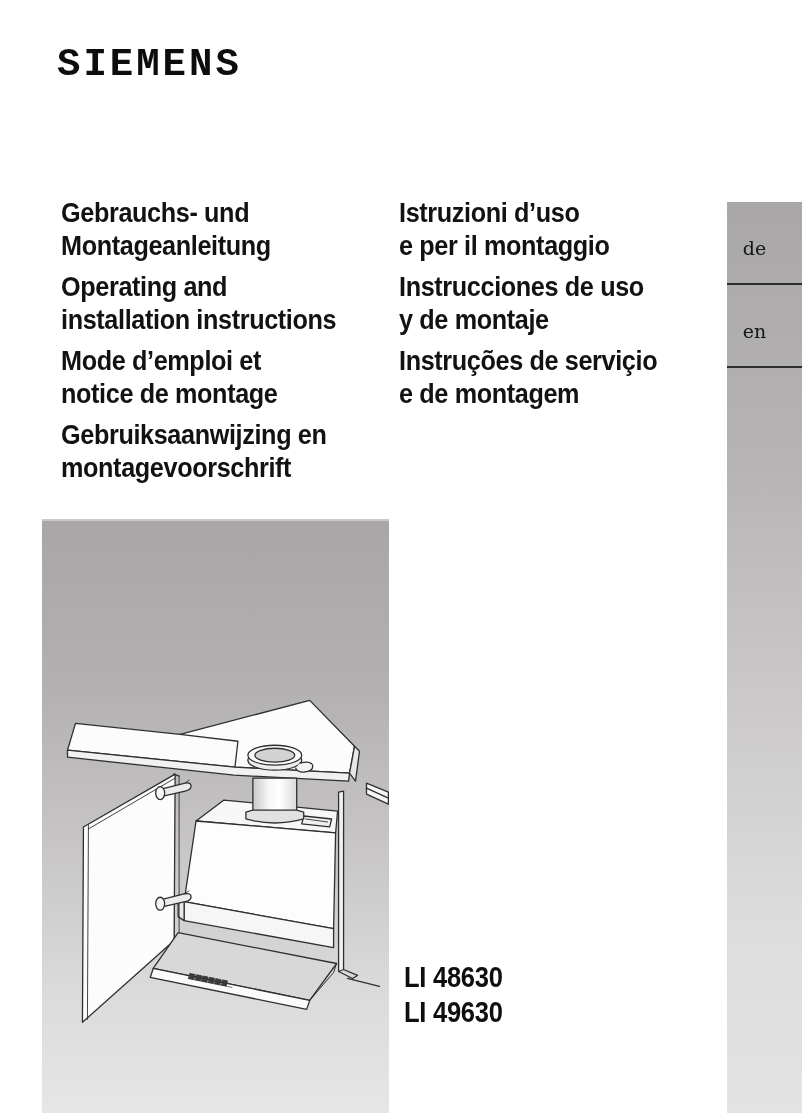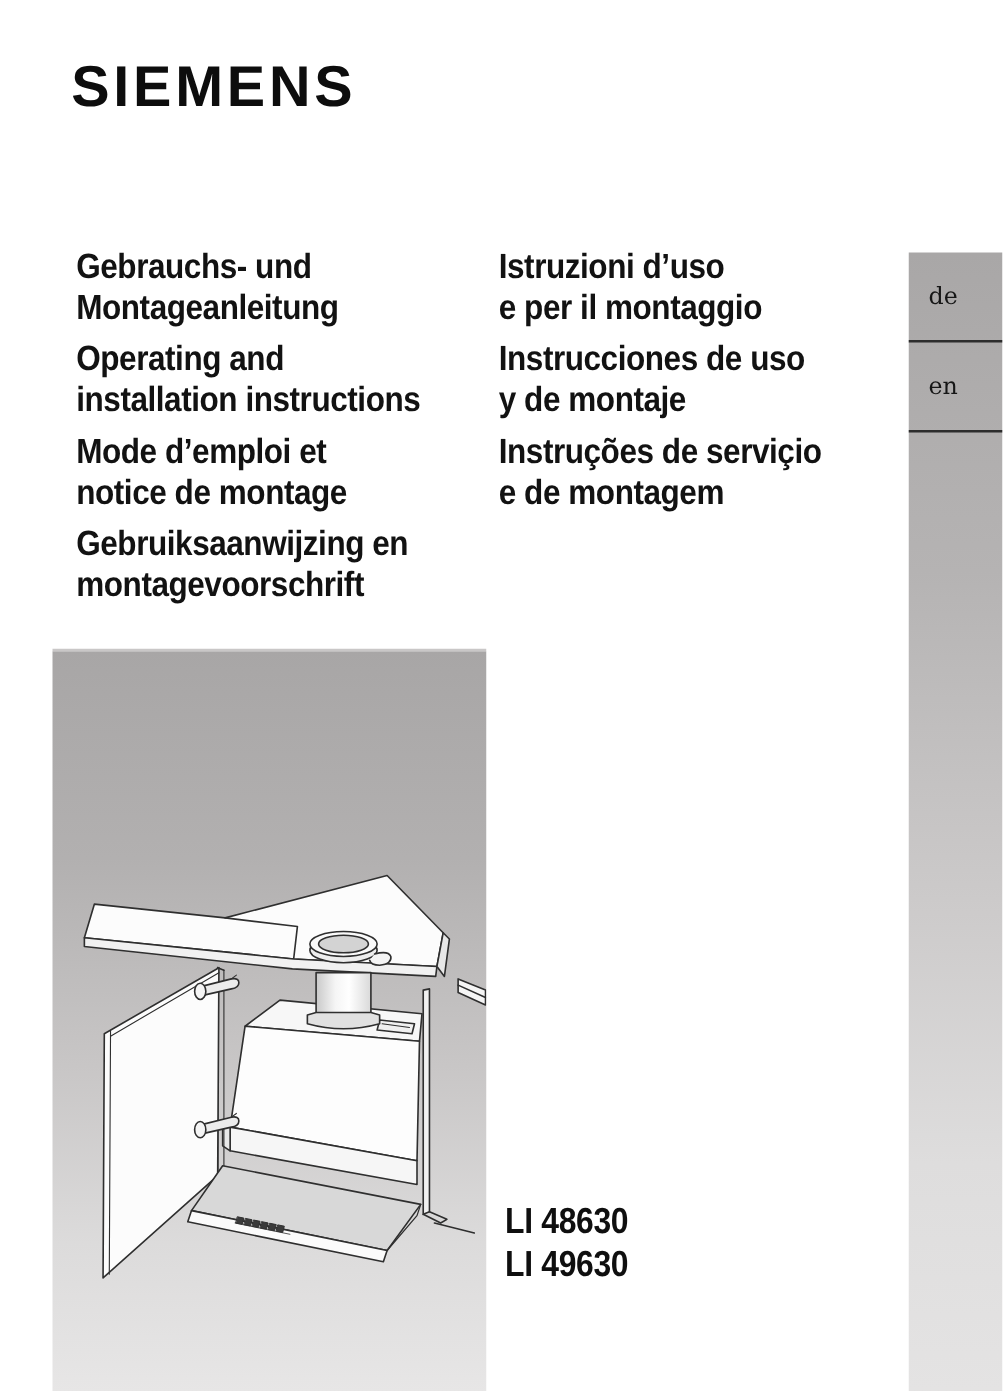--- a/index.html
+++ b/index.html
@@ -2,22 +2,23 @@
 <html><head>
 <meta charset="utf-8">
 <style>
   html,body{margin:0;padding:0;background:#fff;}
   body{
     position:relative;width:802px;height:1113px;overflow:hidden;
     font-family:"Liberation Sans",sans-serif;color:#111;
   }
   .logo{
     position:absolute;left:57px;top:46px;
-    font-size:46px;font-weight:bold;letter-spacing:3px;line-height:1;
+    font-size:39px;font-weight:bold;letter-spacing:3px;line-height:1;
     color:#0d0d0d;
+    font-family:Liberation Mono, monospace;
   }
   .title-col{
     position:absolute;top:197px;width:360px;
     transform:scaleX(0.9);transform-origin:left top;
   }
   .title-col.left{left:61px;}
   .title-col.right{left:399px;}
   .title-group{
     margin:0 0 9px 0;
     font-size:28px;font-weight:bold;line-height:32.5px;letter-spacing:-0.4px;
@@ -25,21 +26,21 @@
   }
   .lang-strip{
     position:absolute;left:727px;top:202px;width:75px;height:911px;
     background:linear-gradient(180deg,#a9a7a7 0%,#b5b3b3 28%,#cdcbcb 58%,#dedddd 80%,#e4e3e3 100%);
   }
   .lang-tab{
     height:72px;box-sizing:border-box;border-bottom:2px solid #2d2d2d;
     display:flex;align-items:center;justify-content:center;
     padding-right:20px;
     font-family:"DejaVu Serif","Liberation Serif",serif;
-    font-size:19px;color:#161616;
+    font-size:19px;color:#161616;margin-top:11px;
   }
   .figure{
     position:absolute;left:42px;top:519px;width:347px;height:594px;
     background:linear-gradient(180deg,#a8a6a6 0%,#b2b0b0 28%,#c8c6c6 56%,#dcdbdb 80%,#e7e6e6 100%);
     border-top:2px solid #c9c7c7;box-sizing:border-box;
   }
   .figure svg{position:absolute;left:0;top:0;width:100%;height:100%;}
   .models{
     position:absolute;left:404px;top:960px;
     font-size:29px;font-weight:bold;line-height:35px;letter-spacing:-0.3px;

